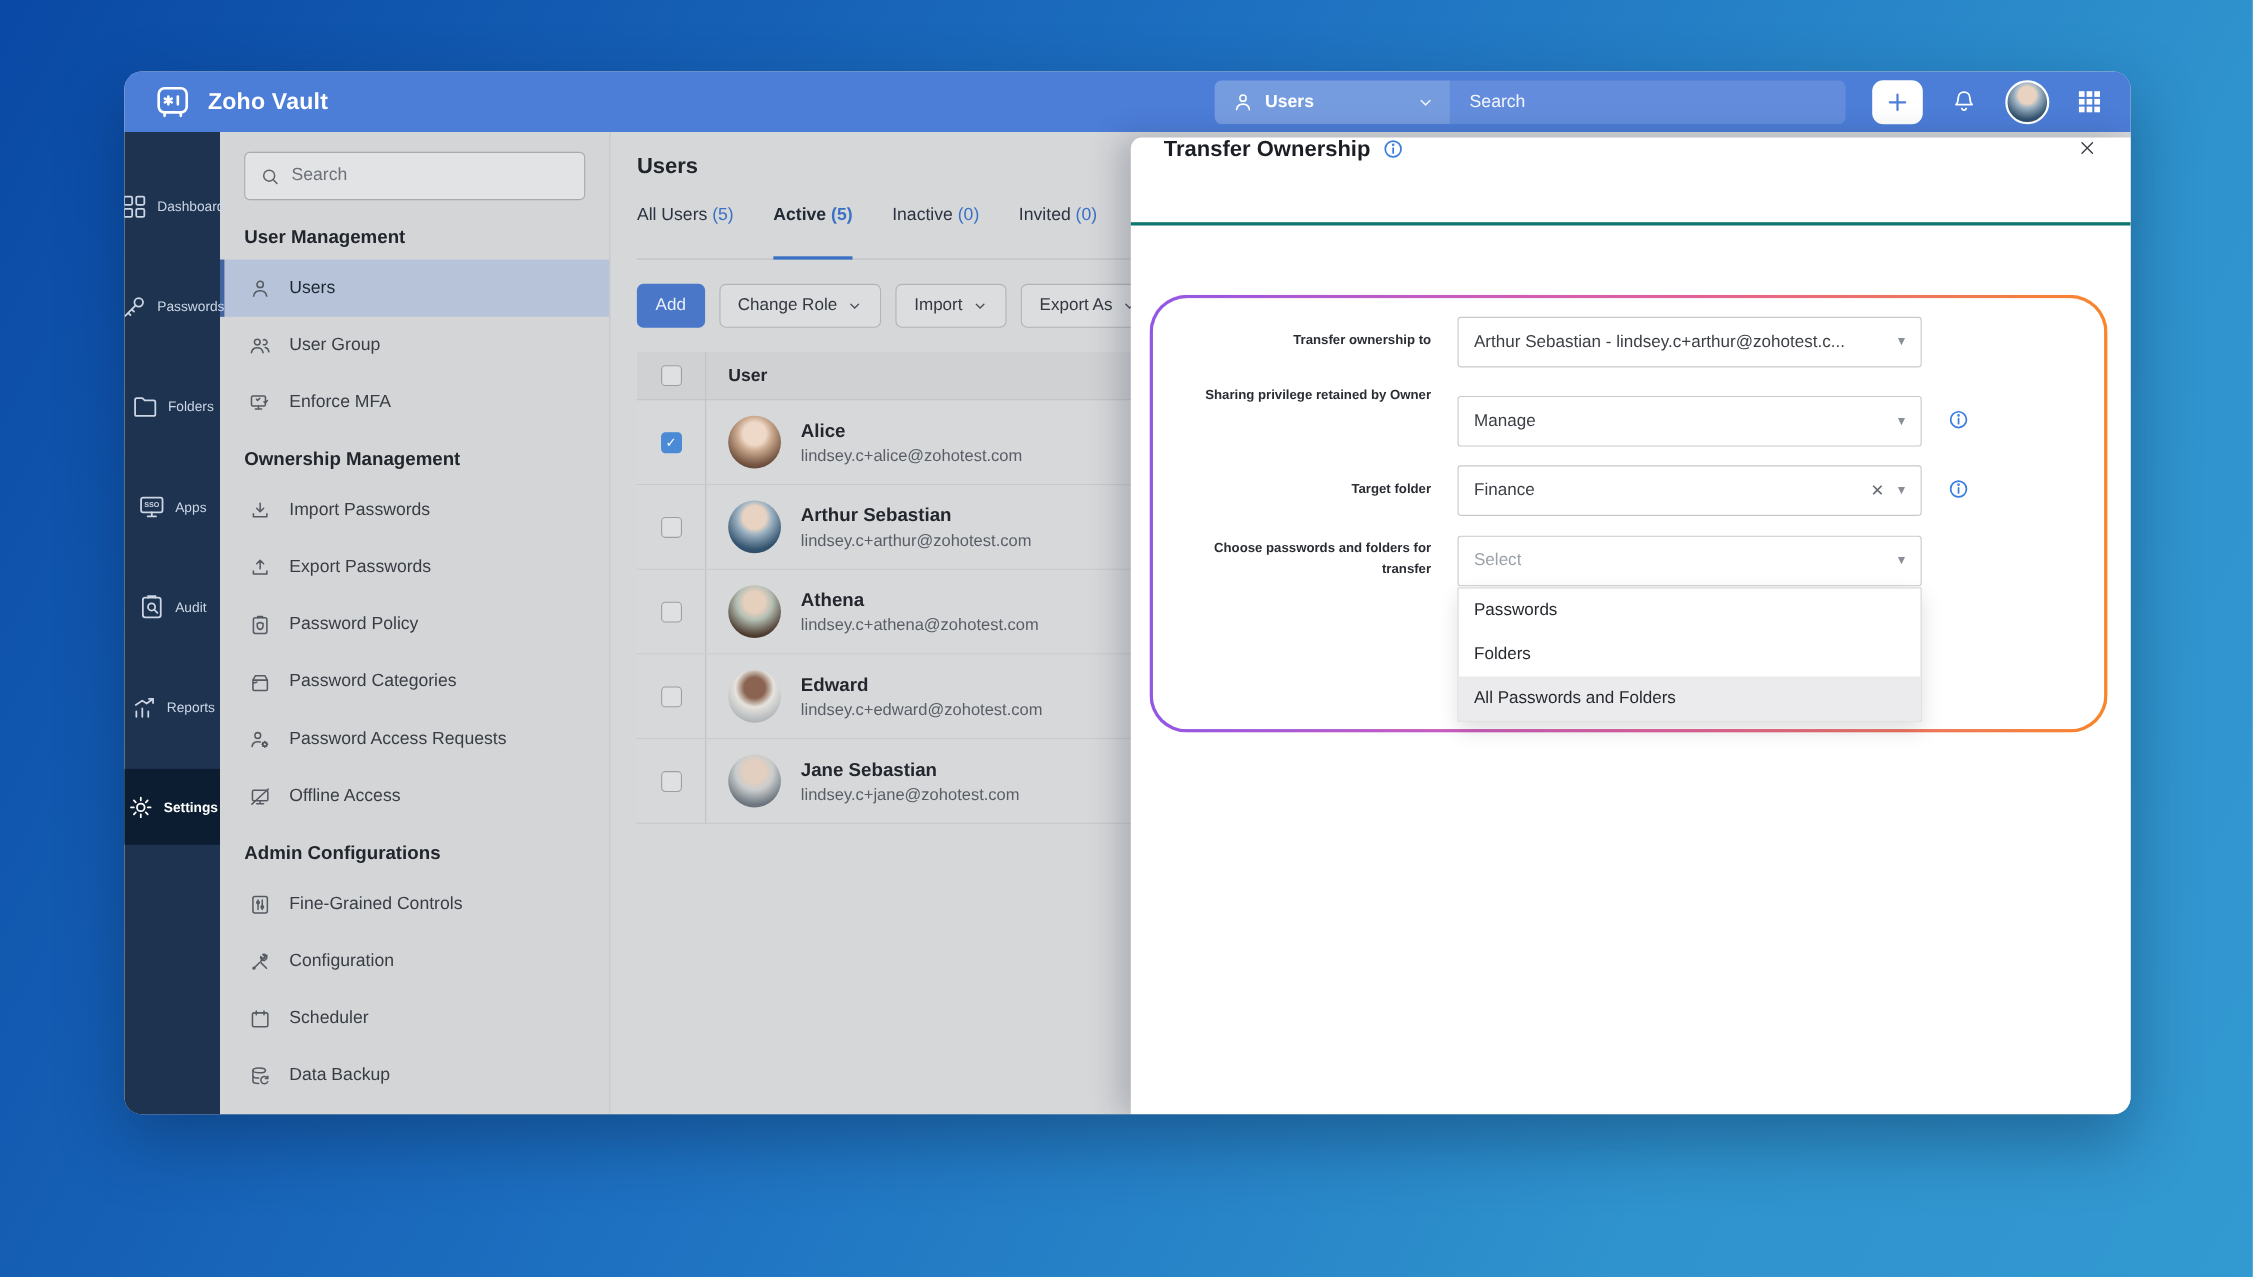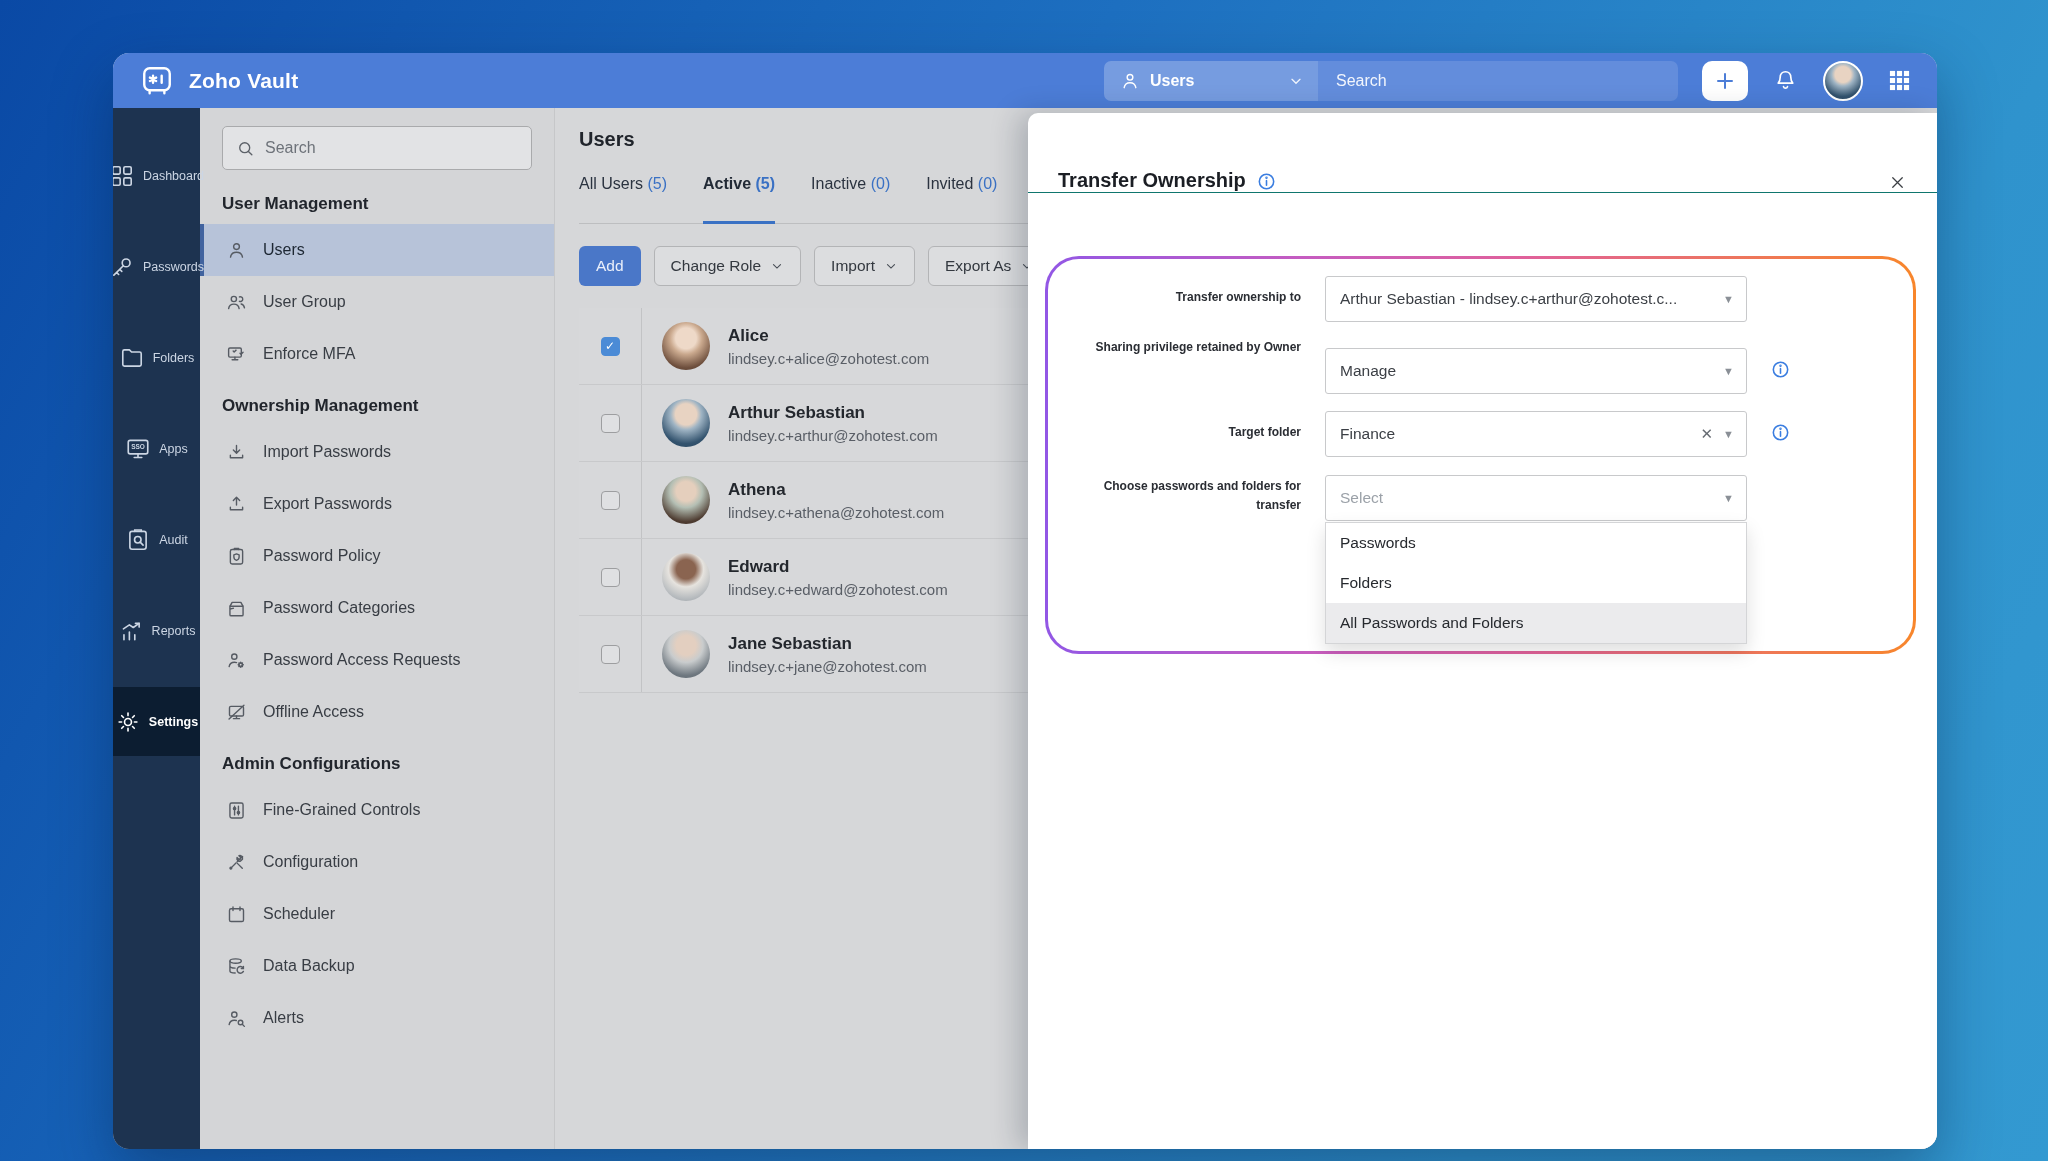--- a/index.html
+++ b/index.html
@@ -5,21 +5,21 @@
   * { margin:0; padding:0; box-sizing:border-box; }
   html,body { width:2048px; height:1161px; overflow:hidden; }
   body { font-family:"Liberation Sans","DejaVu Sans",sans-serif; }
   svg { display:block; }
 
   .stage { position:absolute; inset:0; width:2048px; height:1161px;
     background:linear-gradient(118deg,#0a49a5 0%,#14straight 0%,#1d6fc0 42%,#2f93cd 78%,#3399d1 100%);
     background:linear-gradient(118deg,#0a49a5 0%,#1d6fc0 42%,#2f93cd 78%,#3399d1 100%);
   }
 
-  .window { position:absolute; left:113px; top:53px; width:1824px; height:1096px;
+  .window { position:absolute; left:113px; top:65px; width:1824px; height:948px;
     border-radius:16px; overflow:hidden; background:#d6d7d9;
     box-shadow:0 24px 60px rgba(4,30,66,.38); }
 
   
   .appbar { position:absolute; left:0; top:0; right:0; height:55px; background:#4c7dd7;
     display:flex; align-items:center; padding:0 26px; z-index:40; }
   .logo-badge { width:36px; height:34px; color:#fff; flex:none; }
   .app-title { color:#ffffff; font-size:21px; font-weight:700; margin-left:14px; letter-spacing:.2px; }
   .searchwrap { margin-left:auto; display:flex; align-items:center; height:40px; width:574px;
     border-radius:7px; overflow:hidden; flex:none; }
@@ -101,22 +101,22 @@
   .urow { height:77px; display:flex; align-items:center; background:#d7d8da;
     border-bottom:1px solid #c8c9cb; }
   .ucell { display:flex; align-items:center; gap:18px; padding-left:20px; }
   .urow .avatar { width:48px; height:48px; }
   .uname { font-size:17px; font-weight:700; color:#23272d; }
   .uemail { font-size:15px; color:#595e66; margin-top:4px; }
 
   
   .overlay { position:absolute; left:915px; top:60px; right:0; bottom:0; background:#ffffff;
     border-top-left-radius:10px; box-shadow:-10px 0 28px rgba(20,30,50,.22); z-index:50; }
-  .ov-header { height:80px; display:flex; align-items:flex-end; padding:0 30px;
-    border-bottom:1px solid #0f766e; }
+  .ov-header { height:80px; display:flex; align-items:flex-start; padding:0 30px;
+    border-bottom:3px solid #0f766e; }
   .ov-title { font-size:20px; font-weight:700; color:#1b1e24; }
   .ov-info { color:#3a7de0; margin-left:10px; cursor:pointer; }
   .ov-close { margin-left:auto; color:#3c3f44; cursor:pointer; }
   .ov-avatar { width:46px; height:46px; margin:16px 0 0 30px; }
 
   .ring { position:absolute; left:17px; top:143px; width:871px; height:398px; border-radius:34px;
     border:3.5px solid transparent;
     background:linear-gradient(#fff,#fff) padding-box,
                linear-gradient(90deg,#9257e5 0%,#c65cc0 30%,#e0619b 55%,#f8862b 100%) border-box; }
   .flabel { position:absolute; left:8px; width:245px; text-align:right; font-size:12px;
@@ -485,20 +485,26 @@
               <span>Export As</span>
               <span class="chev">
                 <svg viewBox="0 0 24 24" width="14" height="14" fill="none" stroke="currentColor" stroke-width="2" stroke-linecap="round">
                     <path d="M6 9.5l6 6 6-6"></path>
                   </svg>
               </span>
             </div>
           </div>
 
           <div class="utable">
+            <div class="thead">
+              <div class="cbcell">
+                <span class="cb"></span>
+              </div>
+              <span class="th-user">User</span>
+            </div>
 
             <div class="urow">
               <div class="cbcell">
                 <span class="cb checked">
                     <span>✓</span>
                   </span>
               </div>
               <div class="ucell">
                 <span class="avatar av-alice"></span>
                 <div>

